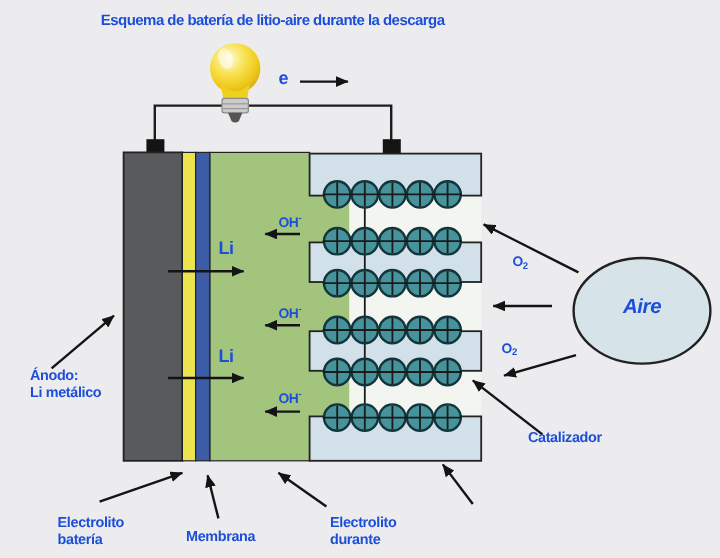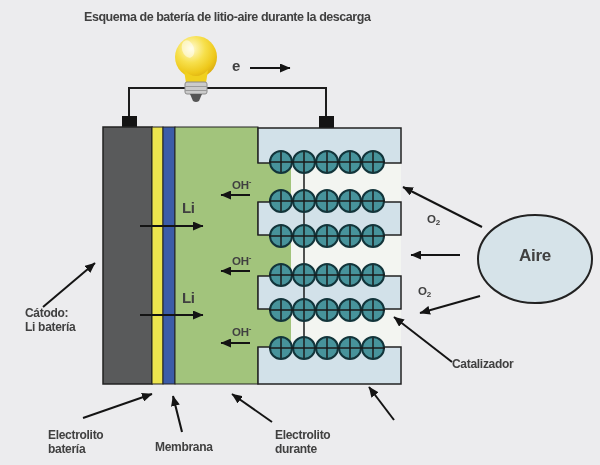--- a/index.html
+++ b/index.html
@@ -2,26 +2,26 @@
 <html><head>
 <meta charset="utf-8">
 <style>
   html,body{margin:0;padding:0;}
   .stage{
     position:relative;width:600px;height:465px;background:#ececee;
     font-family:"Liberation Sans",sans-serif;overflow:hidden;
   }
   .stage svg{position:absolute;left:0;top:0;z-index:1;}
   .lbl{
-    position:absolute;z-index:2;font-weight:bold;color:#404040;
+    position:absolute;z-index:2;font-weight:bold;color:#1d4ed8;
     font-size:12px;line-height:14px;letter-spacing:-0.3px;white-space:nowrap;
   }
   .title{font-size:12.5px;letter-spacing:-0.45px;}
   .big{font-size:15px;}
-  .air{font-size:17px;width:70px;text-align:center;}
+  .air{font-size:17px;width:70px;text-align:center;font-style:italic;}
   .ion{font-size:11.5px;text-align:center;}
   .sup{font-size:8px;vertical-align:5px;letter-spacing:0;}
   .sub{font-size:8px;vertical-align:-2px;letter-spacing:0;}
 </style>
 </head>
 <body>
 
 <div class="stage">
 
   <svg width="600" height="465" viewBox="0 0 600 465">
@@ -171,32 +171,32 @@
   <div class="lbl ion" style="left:232px;top:175px"><span>OH</span><span class="sup">-</span></div>
   <div class="lbl ion" style="left:232px;top:251px"><span>OH</span><span class="sup">-</span></div>
   <div class="lbl ion" style="left:232px;top:322px"><span>OH</span><span class="sup">-</span></div>
 
   <div class="lbl ion" style="left:427px;top:212px"><span>O</span><span class="sub">2</span></div>
   <div class="lbl ion" style="left:418px;top:284px"><span>O</span><span class="sub">2</span></div>
 
   <div class="lbl air" style="left:500px;top:249px">Aire</div>
 
   <div class="lbl" style="left:25px;top:306px">
-    <div>Cátodo:</div>
-    <div>Li batería</div>
+    <div>Ánodo:</div>
+    <div>Li metálico</div>
   </div>
 
   <div class="lbl" style="left:48px;top:428px">
     <div>Electrolito</div>
     <div>batería</div>
   </div>
 
   <div class="lbl" style="left:155px;top:440px">Membrana</div>
 
   <div class="lbl" style="left:275px;top:428px">
     <div>Electrolito</div>
     <div>durante</div>
   </div>
 
 
-  <div class="lbl" style="left:452px;top:357px">Catalizador</div>
+  <div class="lbl" style="left:440px;top:357px">Catalizador</div>
 
 </div>
 
 </body></html>

